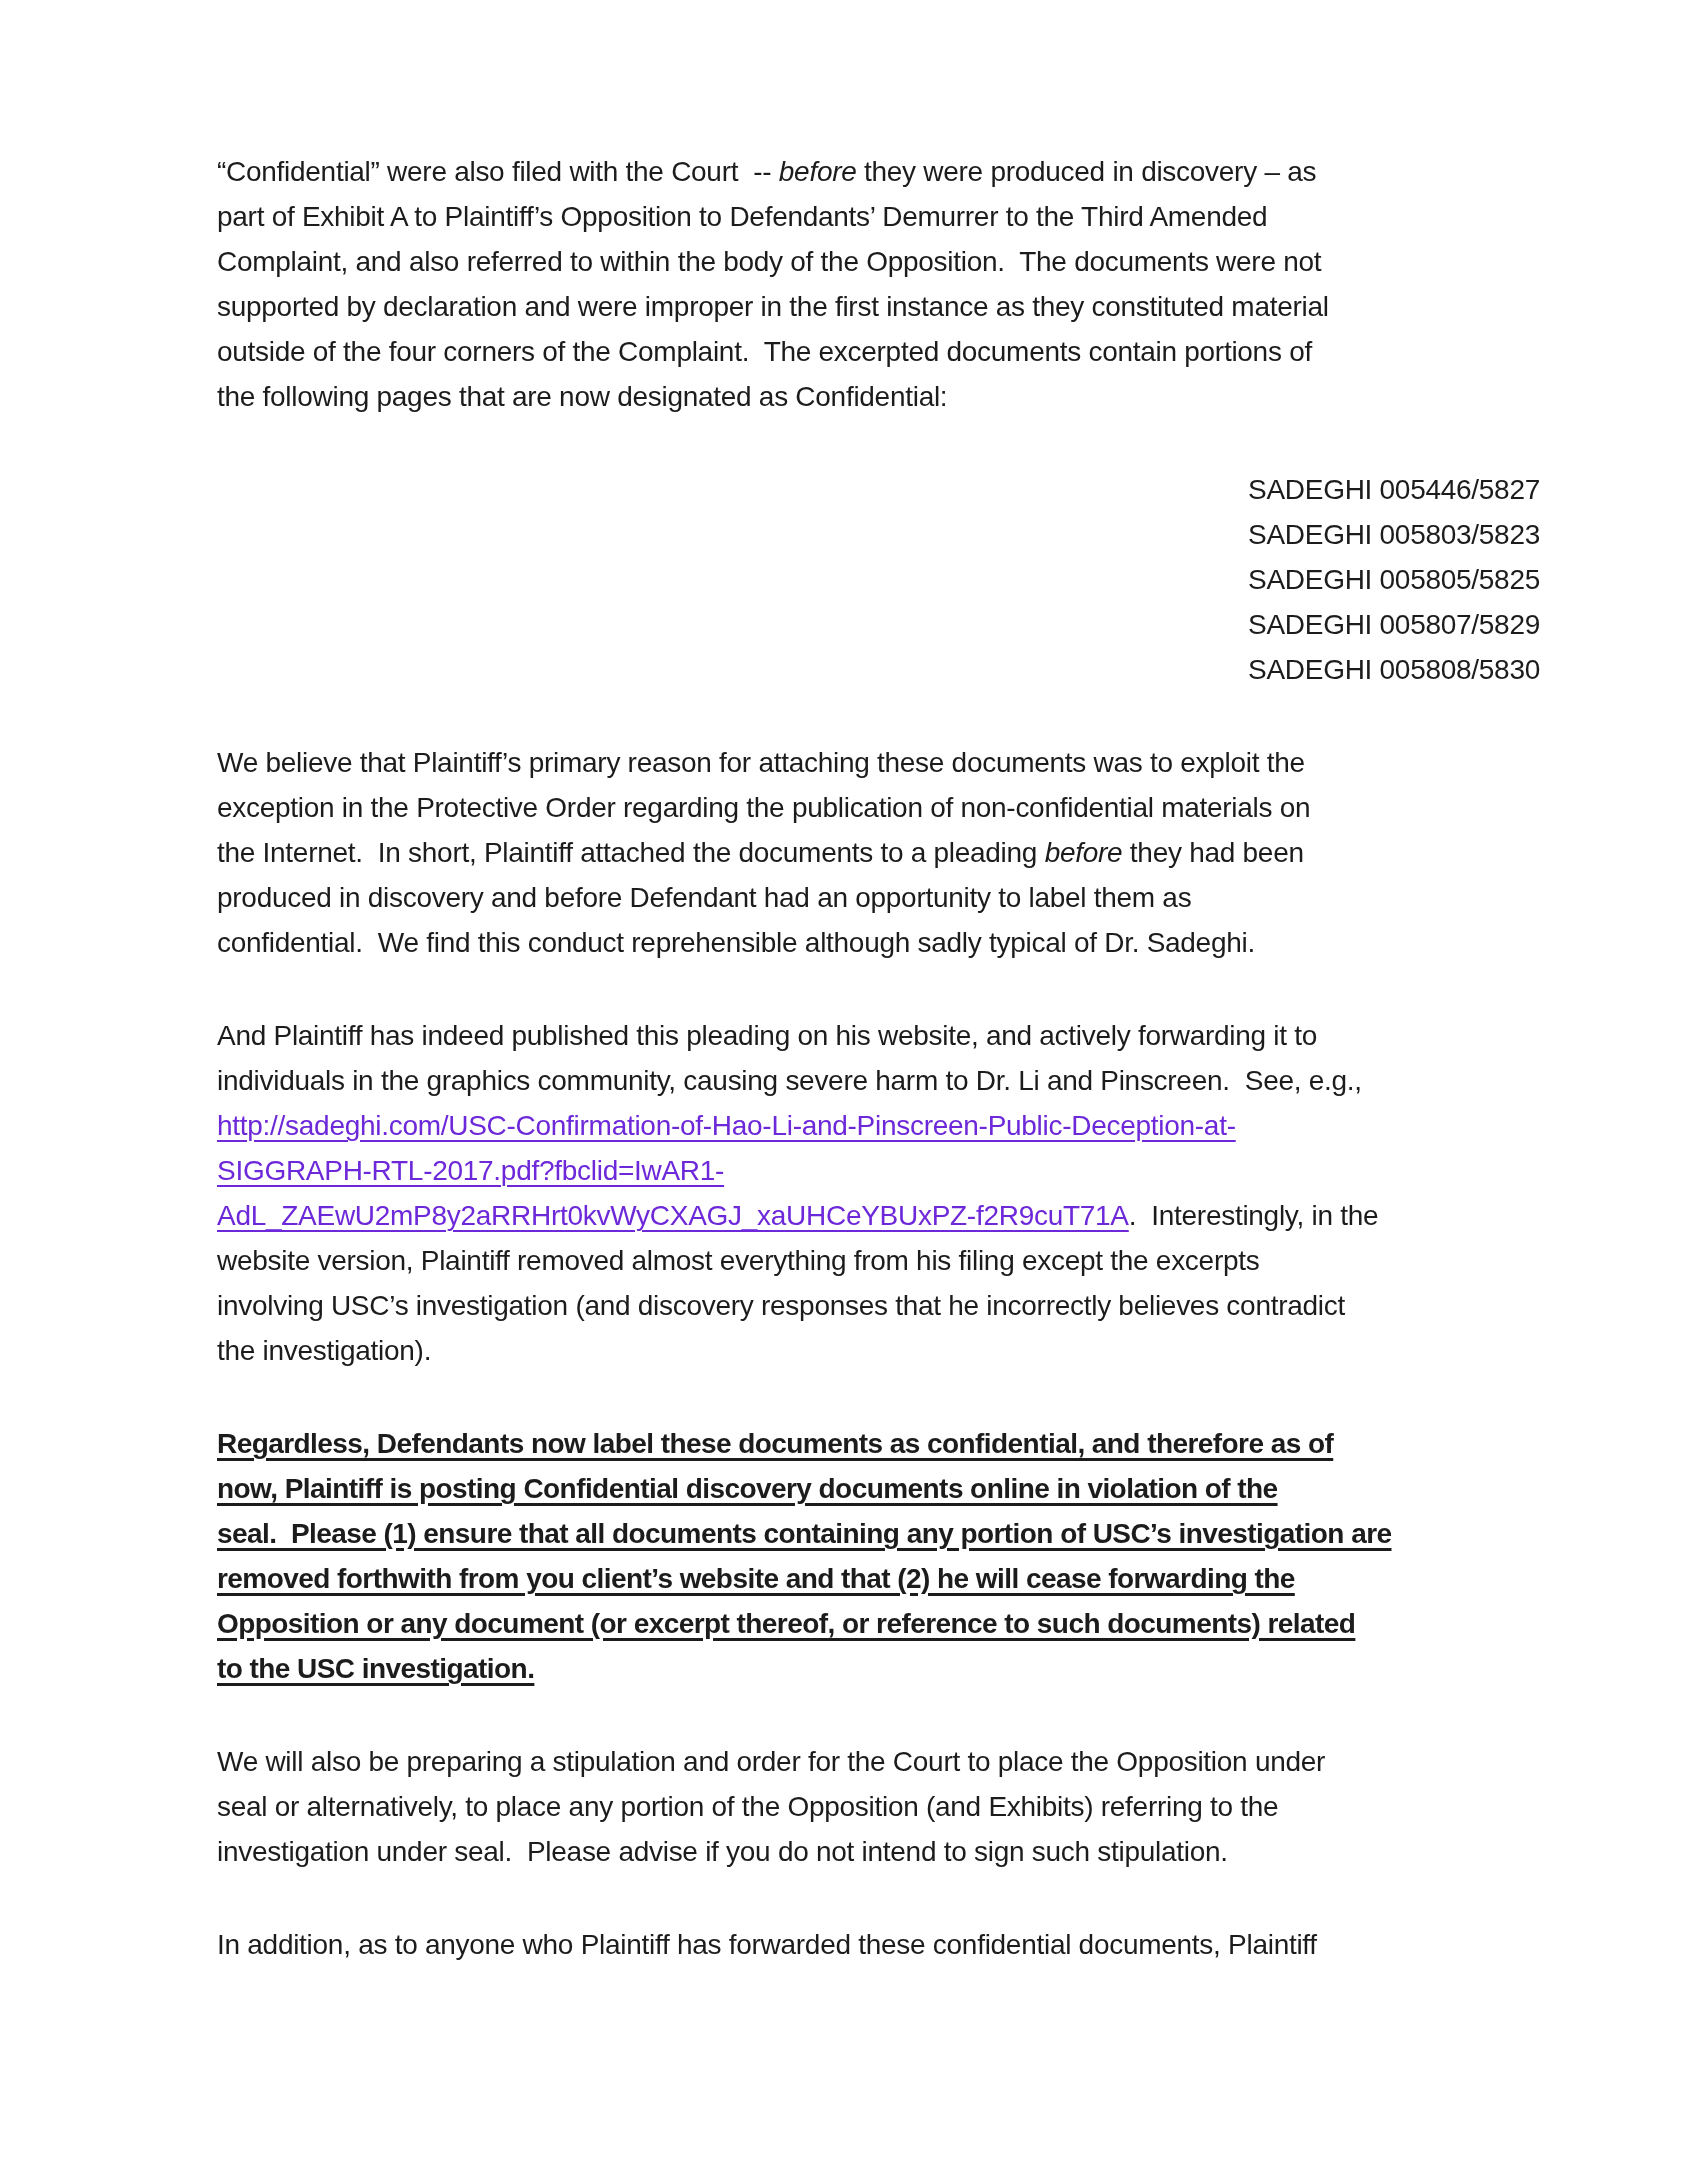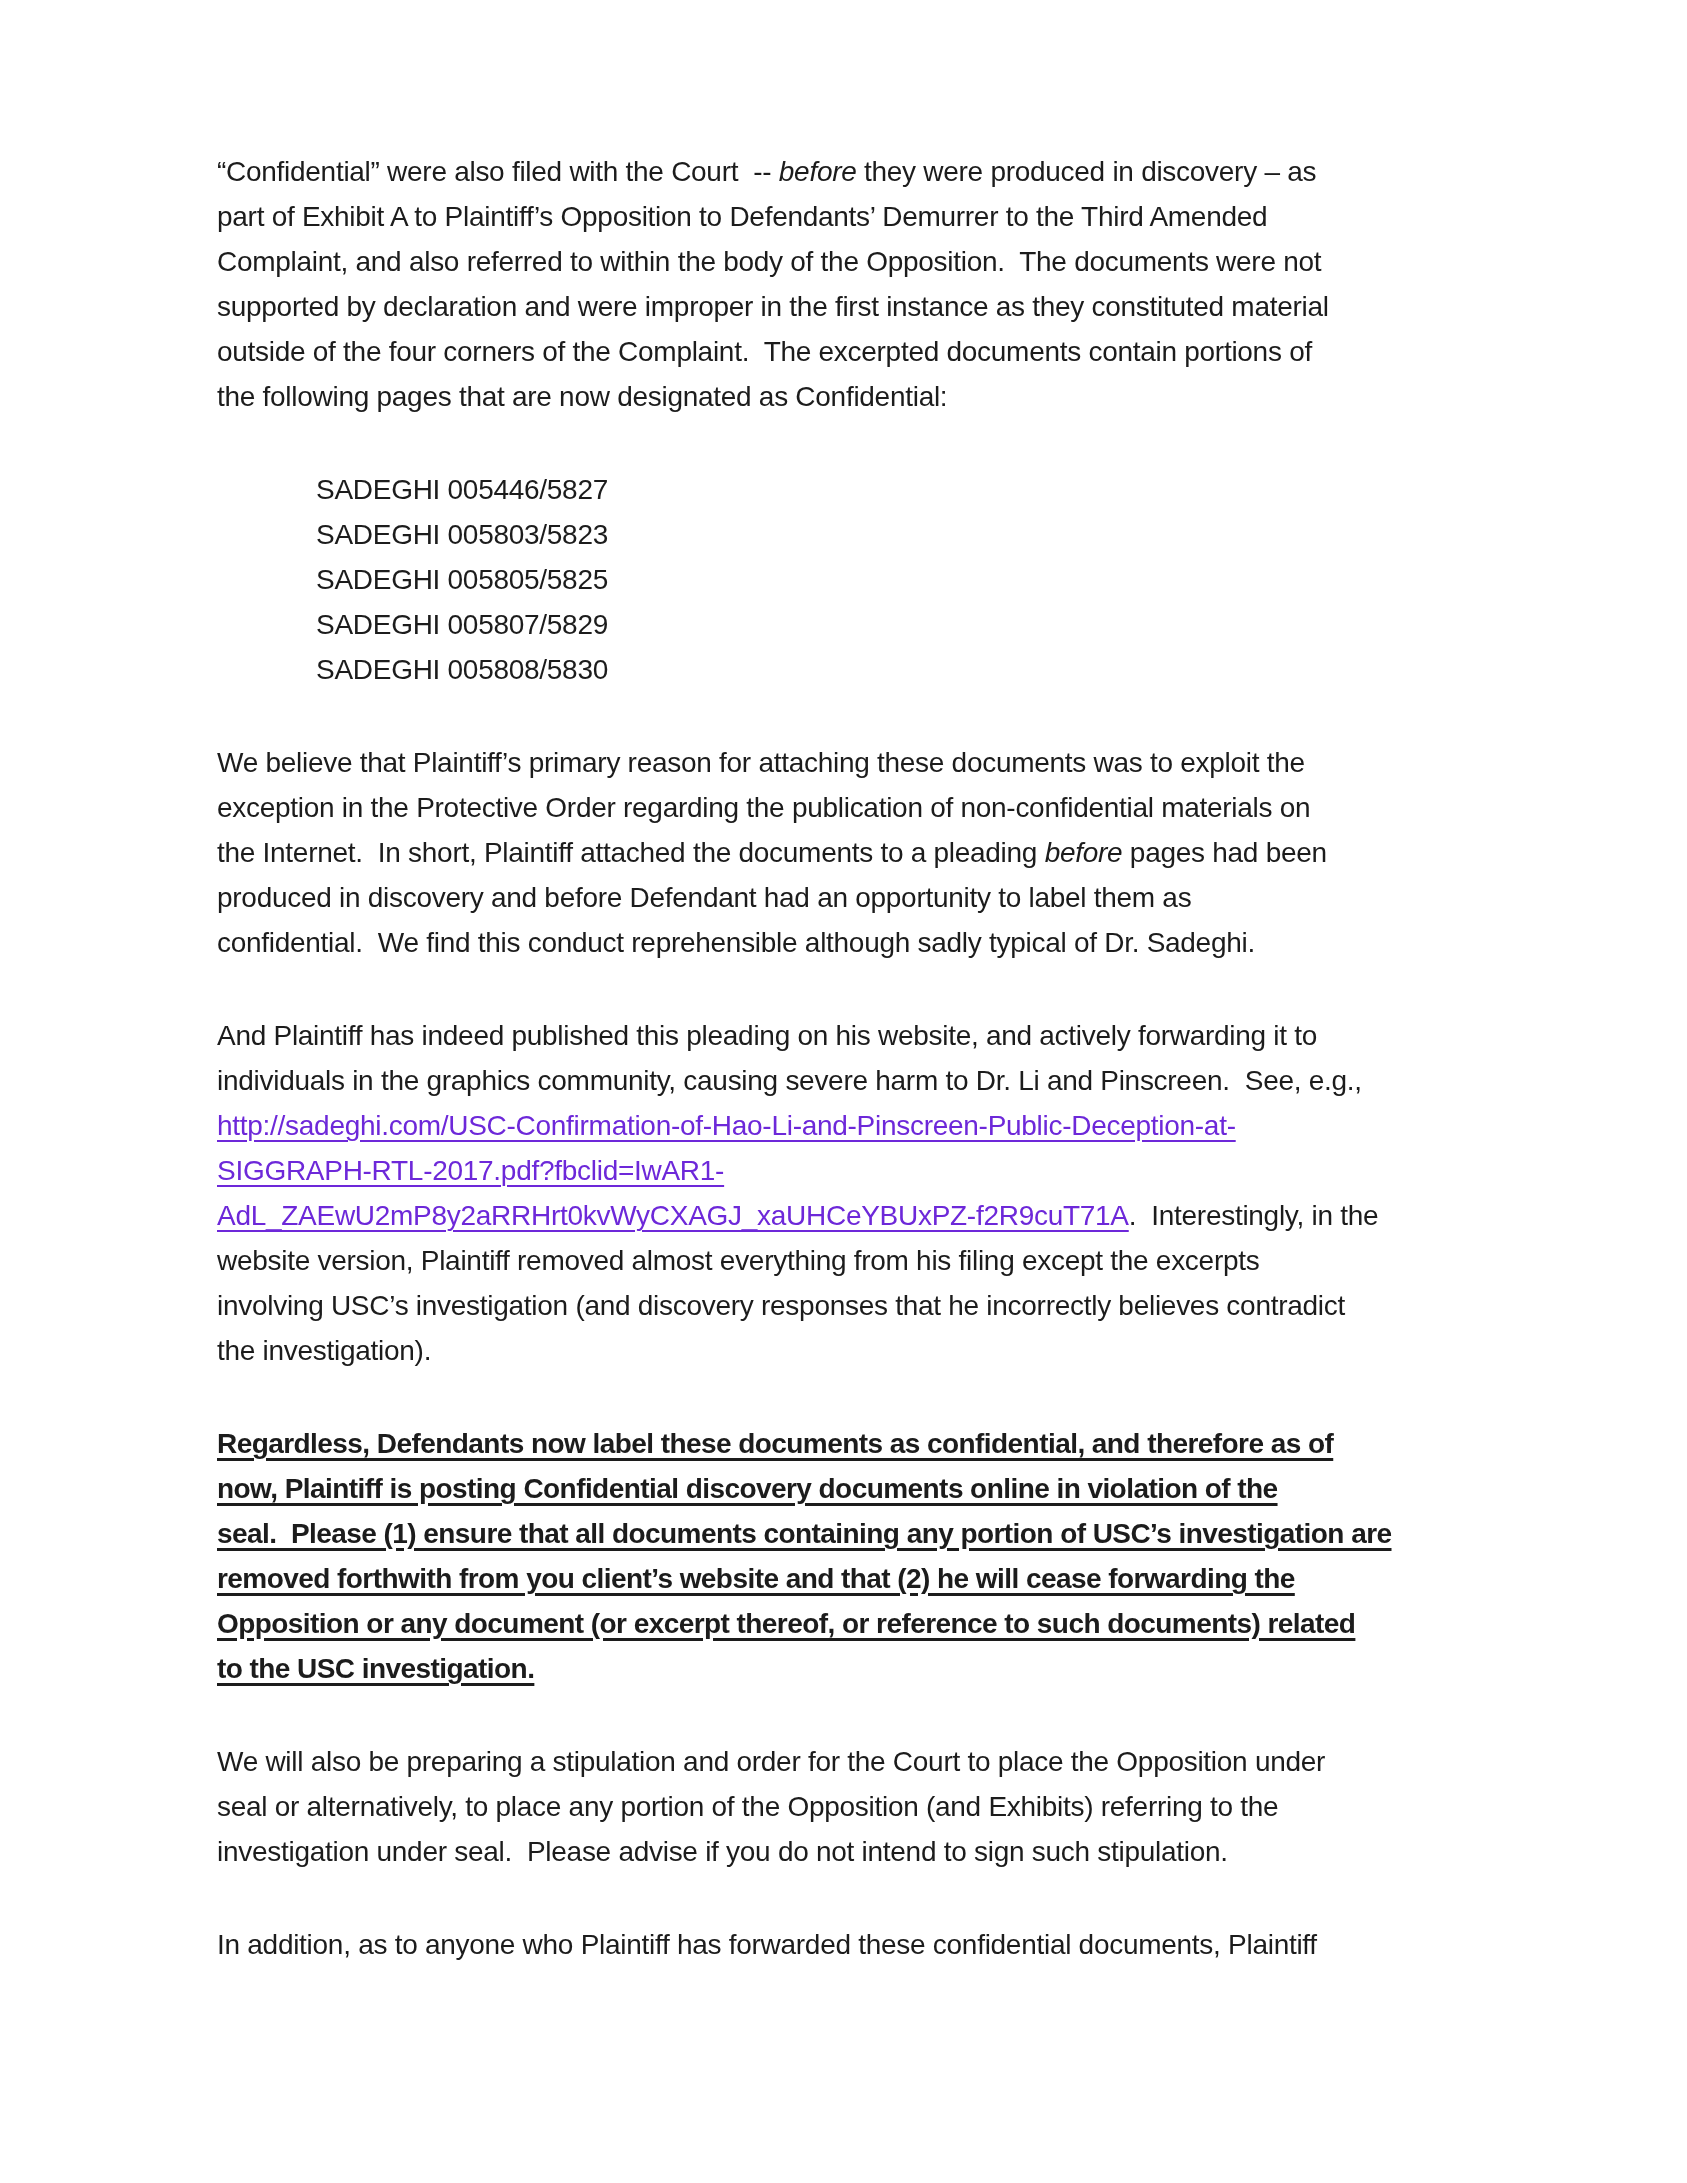--- a/index.html
+++ b/index.html
@@ -27,21 +27,21 @@
     left: 217px;
     top: 149px;
     width: 1323px;
   }
   .para { margin: 0; }
   .para + .para { margin-top: 48px; }
   .line {
     line-height: 45px;
     white-space: pre;
   }
-  .list .line { padding-left: 99px; }
+  .list .line { padding-left: 99px; text-align: right; }
   .i { font-style: italic; }
   .bold-u .line {
     font-weight: bold;
     text-decoration: underline;
     text-decoration-thickness: 2.6px;
     text-underline-offset: 5.3px;
     letter-spacing: -0.02em;
   }
   .lnk {
     color: #6d28d9;
@@ -70,21 +70,21 @@
       <div class="line"><span>SADEGHI 005446/5827</span></div>
       <div class="line"><span>SADEGHI 005803/5823</span></div>
       <div class="line"><span>SADEGHI 005805/5825</span></div>
       <div class="line"><span>SADEGHI 005807/5829</span></div>
       <div class="line"><span>SADEGHI 005808/5830</span></div>
     </div>
 
     <div class="para">
       <div class="line"><span>We believe that Plaintiff’s primary reason for attaching these documents was to exploit the</span></div>
       <div class="line"><span>exception in the Protective Order regarding the publication of non-confidential materials on</span></div>
-      <div class="line"><span>the Internet.  In short, Plaintiff attached the documents to a pleading </span><span class="i">before</span><span> pages had been</span></div>
+      <div class="line"><span>the Internet.  In short, Plaintiff attached the documents to a pleading </span><span class="i">before</span><span> they had been</span></div>
       <div class="line"><span>produced in discovery and before Defendant had an opportunity to label them as</span></div>
       <div class="line"><span>confidential.  We find this conduct reprehensible although sadly typical of Dr. Sadeghi.</span></div>
     </div>
 
     <div class="para">
       <div class="line"><span>And Plaintiff has indeed published this pleading on his website, and actively forwarding it to</span></div>
       <div class="line"><span>individuals in the graphics community, causing severe harm to Dr. Li and Pinscreen.  See, e.g.,</span></div>
       <div class="line"><a class="lnk">http://sadeghi.com/USC-Confirmation-of-Hao-Li-and-Pinscreen-Public-Deception-at-</a></div>
       <div class="line"><a class="lnk">SIGGRAPH-RTL-2017.pdf?fbclid=IwAR1-</a></div>
       <div class="line"><a class="lnk">AdL_ZAEwU2mP8y2aRRHrt0kvWyCXAGJ_xaUHCeYBUxPZ-f2R9cuT71A</a><span>.  Interestingly, in the</span></div>

